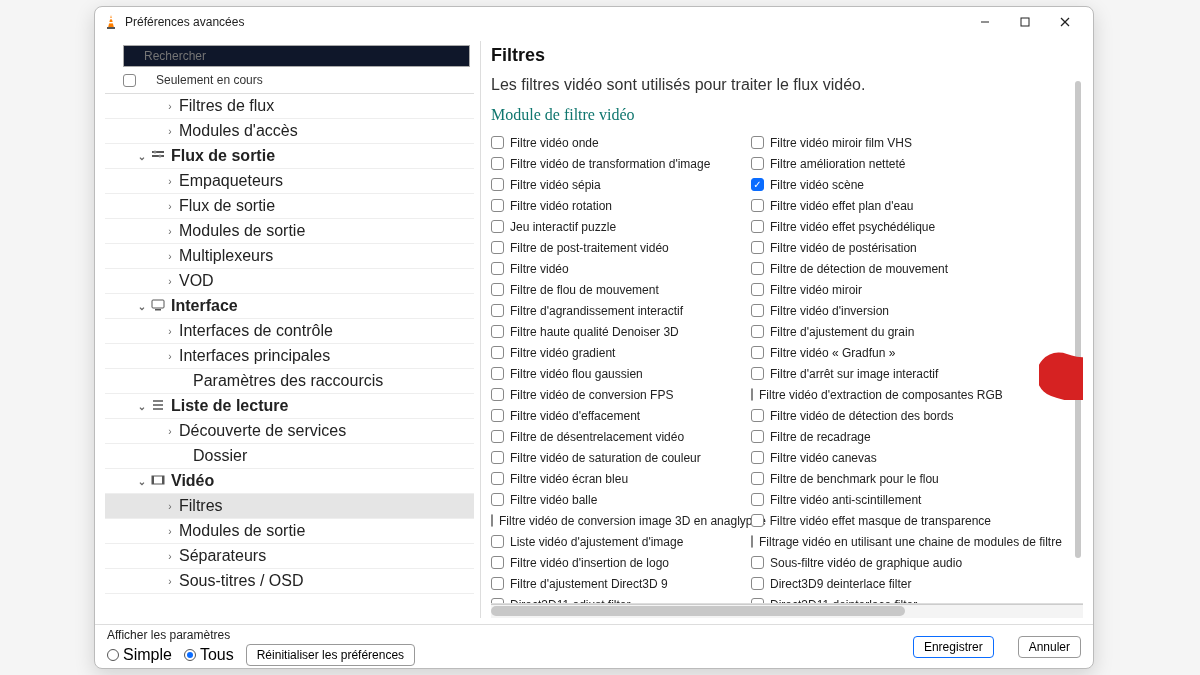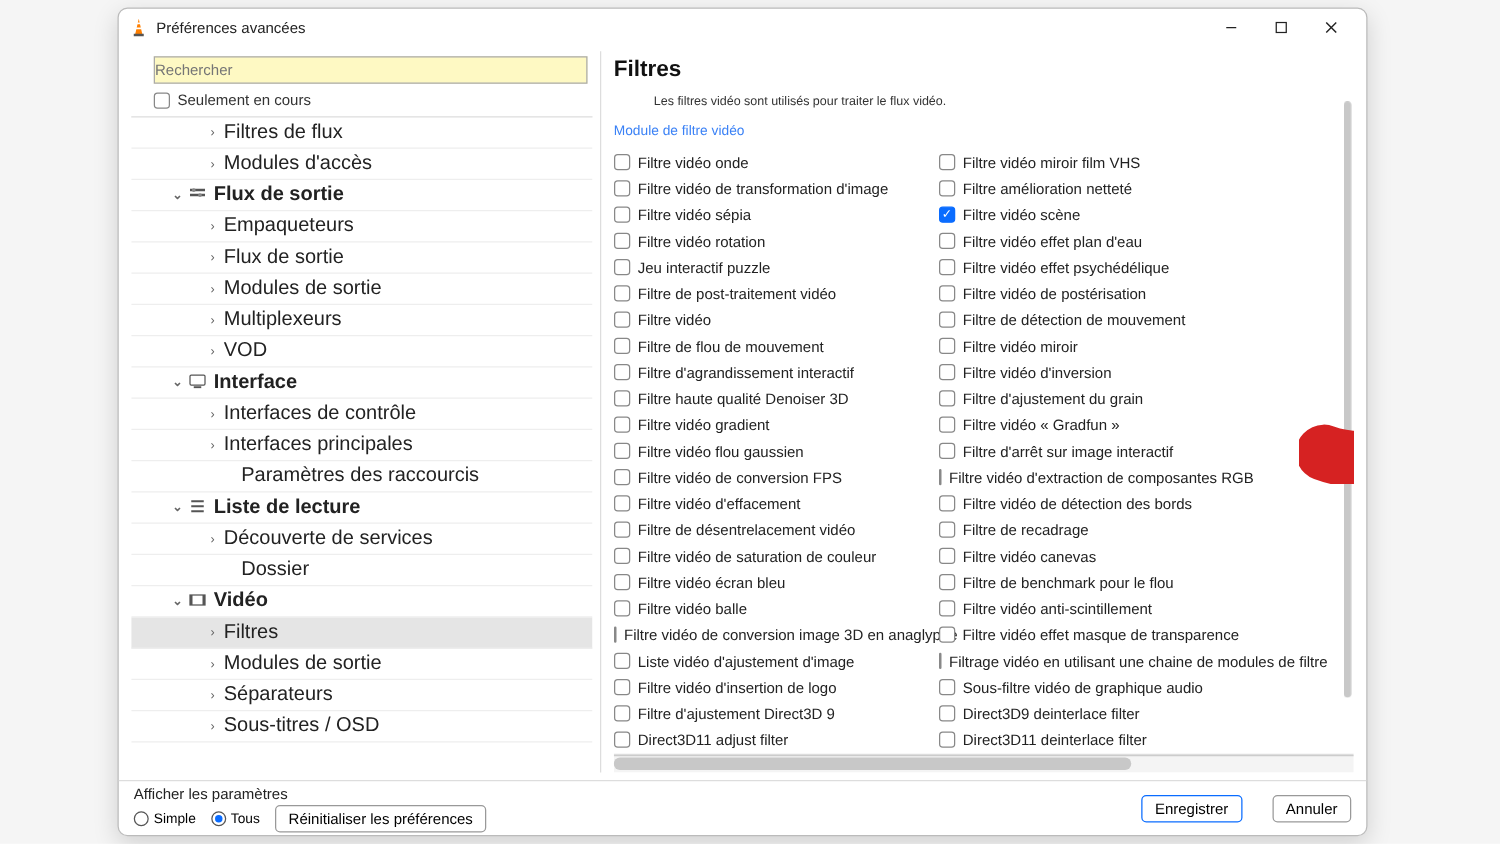--- a/index.html
+++ b/index.html
@@ -7,43 +7,43 @@
 .window { position: absolute; top: 6px; left: 94px; width: 1000px; height: 663px; background: #fff; border: 1px solid #bbb; border-radius: 8px; box-shadow: 0 6px 20px rgba(0,0,0,0.15); display: flex; flex-direction: column; }
 .titlebar { height: 30px; display: flex; align-items: center; padding: 0 8px; justify-content: flex-end; }
 .titlebar .icon { width: 16px; height: 16px; margin-right: 6px; }
 .titlebar .icon svg { width: 16px; height: 16px; }
 .titlebar .title { font-size: 12px; color: #222; }
 .titlebar .spacer { flex: 1; }
 .winbtn { width: 40px; height: 28px; display: flex; align-items: center; justify-content: center; cursor: pointer; }
 .winbtn svg { width: 10px; height: 10px; }
 .content { flex: 1; display: flex; padding: 4px 10px 6px 10px; overflow: hidden; }
 .left { width: 376px; display: flex; flex-direction: column; border-right: 1px solid #ddd; margin-right: 10px; padding-right: 6px; }
-.search { height: 22px; border: 1px solid #aaa; background: #fef9c3; padding: 2px 0; font-size: 12px; color: #888; margin: 4px 4px 6px 18px; }
-.onlycurrent { display: flex; align-items: center; gap: 6px; margin: 0 0 6px 18px; font-size: 12px; color: #333; }
+.search { height: 22px; border: 1px solid #aaa; background: #0f172a; padding: 2px 20px; font-size: 12px; color: #888; margin: 4px 4px 6px 18px; }
+.onlycurrent { display: flex; align-items: center; gap: 20px; margin: 0 0 6px 18px; font-size: 12px; color: #333; }
 .onlycurrent .chk { width: 13px; height: 13px; border: 1px solid #888; border-radius: 3px; background:#fff; }
 .tree { flex: 1; overflow-y: auto; overflow-x: hidden; border-top: 1px solid #ddd; }
 .tree-row { height: 25px; display: flex; align-items: center; border-bottom: 1px solid #eee; cursor: pointer; }
 .tree-row.group { font-weight: 600; color: #222; }
 .tree-row.selected { background: #e5e5e5; }
 .tree-row .arrow { width: 18px; display: flex; justify-content: center; color: #666; font-size: 10px; }
 .tree-row .lbl { font-size: 16px; color: #222; }
 .right { flex: 1; display: flex; flex-direction: column; overflow: hidden; }
 .rh1 { font-size: 18px; font-weight: 700; color: #111; margin: 4px 0 10px 0; }
-.rdesc { font-size: 10px; color: #333; margin-bottom: 12px; margin-left: 32px; }
-.rsub { font-size: 11px; color: #3b82f6; margin-bottom: 8px; }
+.rdesc { font-size: 16px; color: #333; margin-bottom: 12px; }
+.rsub { font-size: 16px; color: #0f766e; margin-bottom: 8px; font-family: Liberation Serif, serif; }
 .filter-scroll { flex: 1; overflow-y: auto; overflow-x: auto; border-bottom: 1px solid #ddd; position: relative; text-align: right; }
 .filter-cols { display: flex; gap: 20px; }
 .filter-col { width: 240px; display: flex; flex-direction: column; }
 .filter-item { display: flex; align-items: center; height: 21px; gap: 6px; font-size: 12px; color: #222; white-space: nowrap; }
 .filter-item .chk { width: 13px; height: 13px; border: 1px solid #888; border-radius: 3px; background:#fff; display:flex; align-items:center; justify-content:center; }
 .filter-item .chk.checked { background: #0a6cff; border-color: #0a6cff; }
 .filter-item .chk.checked::after { content: "✓"; color: #fff; font-size: 10px; line-height: 1; }
 .footer { height: 44px; display: flex; align-items: center; padding: 0 12px; gap: 24px; border-top: 1px solid #ddd; }
 .footer .label { font-size: 12px; color: #222; }
-.radio { display: flex; align-items: flex-end; gap: 4px; font-size: 11px; }
+.radio { display: flex; align-items: center; gap: 4px; font-size: 16px; }
 .radio .dot { width: 12px; height: 12px; border: 1px solid #555; border-radius: 50%; display:flex; align-items:center; justify-content:center; }
 .radio .dot.filled::after { content:""; width:6px; height:6px; background:#0a6cff; border-radius:50%; }
 .btn { border: 1px solid #999; background: #fff; border-radius: 4px; padding: 3px 10px; font-size: 12px; cursor: pointer; }
 .btn.primary { border-color: #0a6cff; }
 .footer .spacer { flex: 1; }
 .arrow-overlay { position: absolute; top: 148px; left: 548px; width: 240px; height: 120px; pointer-events: none; z-index: 50; }
 .arrow-overlay svg { width: 100%; height: 100%; }
 .hscroll { height:14px; border-top:1px solid #ccc; background:#f4f4f4; position:relative; }
 .hscroll .thumb { position:absolute; left:0; top:1px; height:10px; width:70%; background:#c8c8c8; border-radius:5px; }
 .vert-handle { position:absolute; right:2px; top:40px; bottom:60px; width:6px; background:#c8c8c8; border-radius:3px; }

